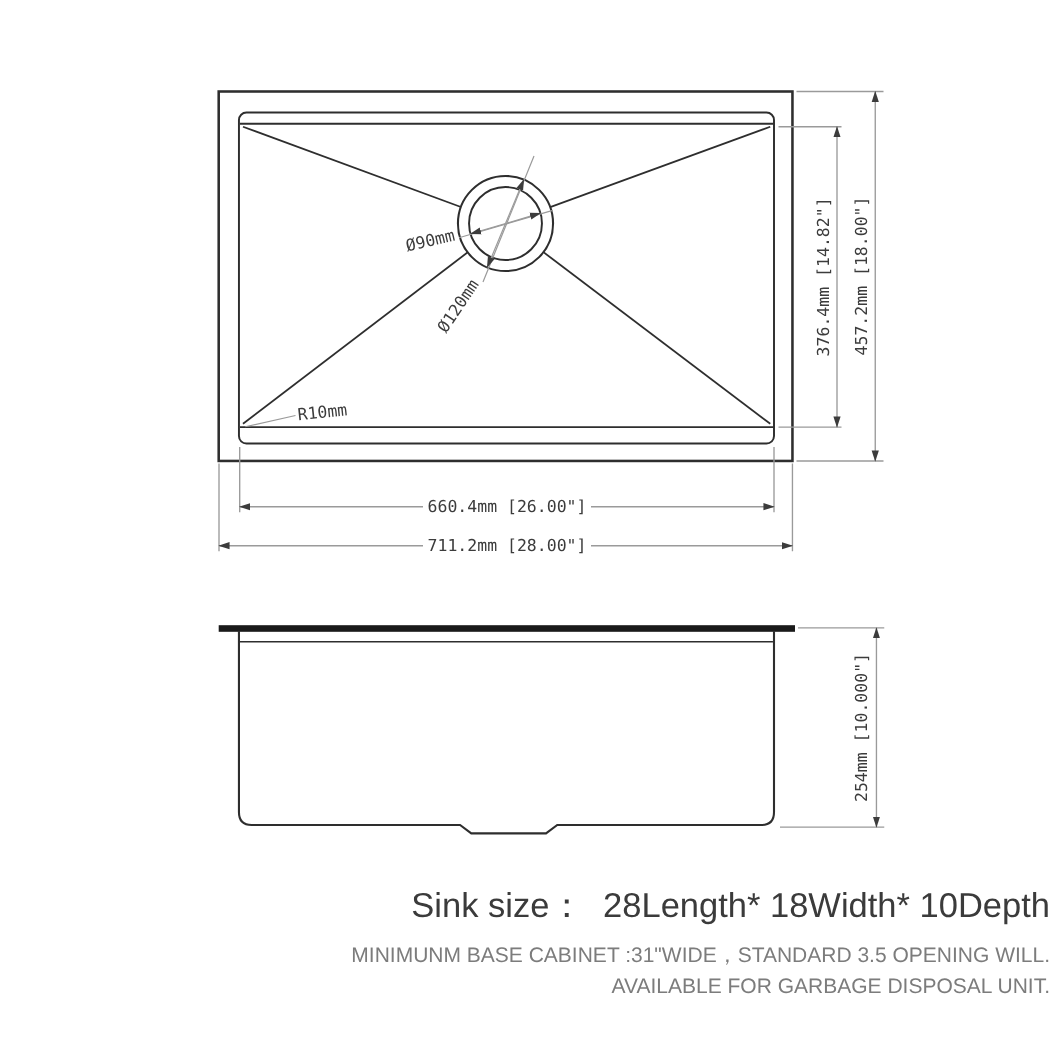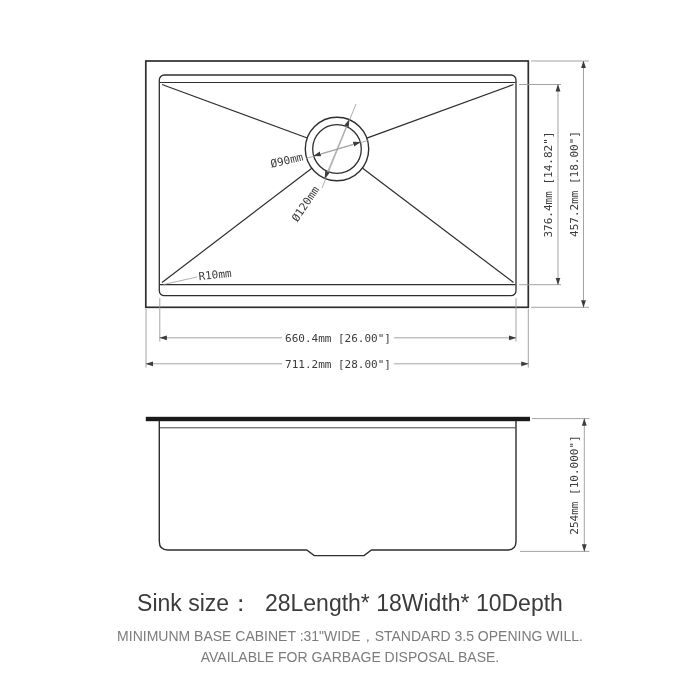--- a/index.html
+++ b/index.html
@@ -12,21 +12,21 @@
   }
   svg{position:absolute;left:0;top:0;}
   .dimtext{
     font-family:"DejaVu Sans Mono", monospace;
     font-size:11px;
     fill:#3c3c3c;
   }
   .footer{
     position:absolute;
     left:0;top:589px;width:700px;
-    text-align:center;
+    text-align:right;
   }
   .sink-title{
     font-size:23px;
     color:#3b3b3b;
     white-space:pre;
     line-height:1.3;
     margin-bottom:7px;
   }
   .sink-note{
     font-size:14px;
@@ -138,16 +138,16 @@
       <g>
         <line x1="584.3" y1="418.6" x2="584.3" y2="551.4" stroke="#9a9a9a" stroke-width="0.9" marker-start="url(#arr)" marker-end="url(#arr)"></line>
         <text class="dimtext" x="578.3" y="485" text-anchor="middle" transform="rotate(-90 578.3 485)">254mm [10.000"]</text>
       </g>
     </g>
   </svg>
 
   <div class="footer">
     <div class="sink-title">Sink size：  28Length* 18Width* 10Depth</div>
     <div class="sink-note">MINIMUNM BASE CABINET :31"WIDE，STANDARD 3.5 OPENING WILL.</div>
-    <div class="sink-note">AVAILABLE FOR GARBAGE DISPOSAL BASE.</div>
+    <div class="sink-note">AVAILABLE FOR GARBAGE DISPOSAL UNIT.</div>
   </div>
 
 </div>
 
 </body></html>

